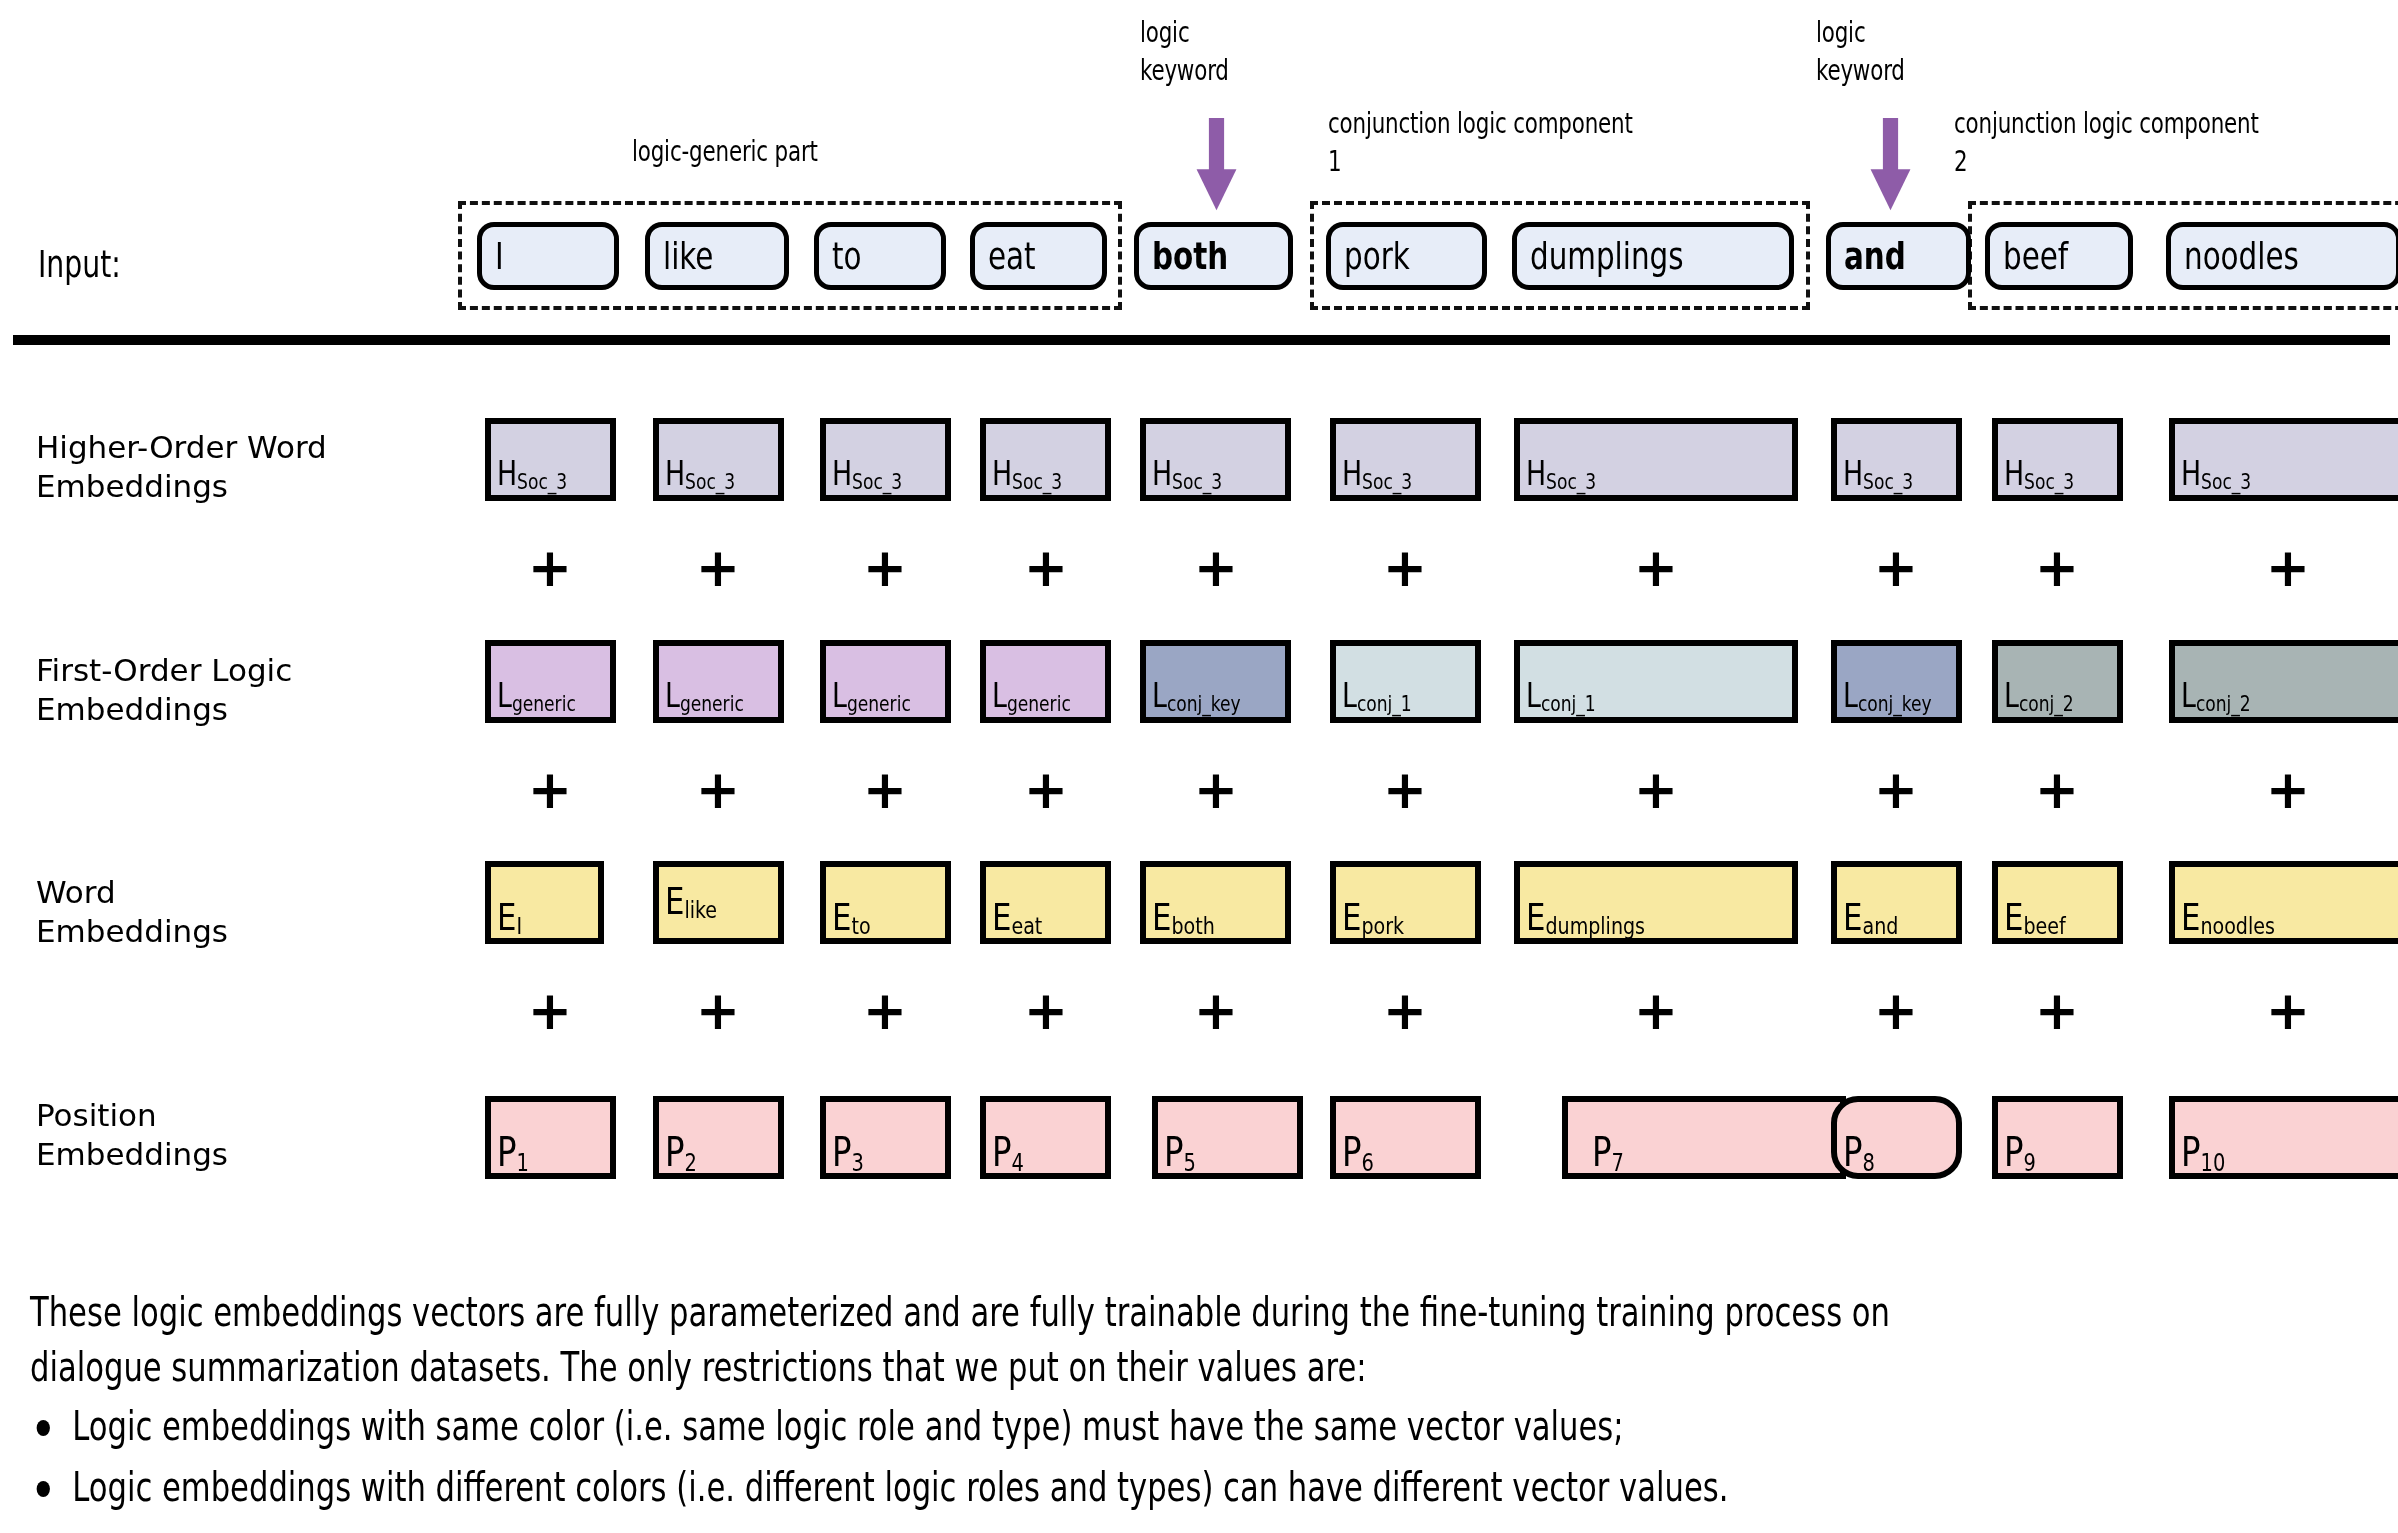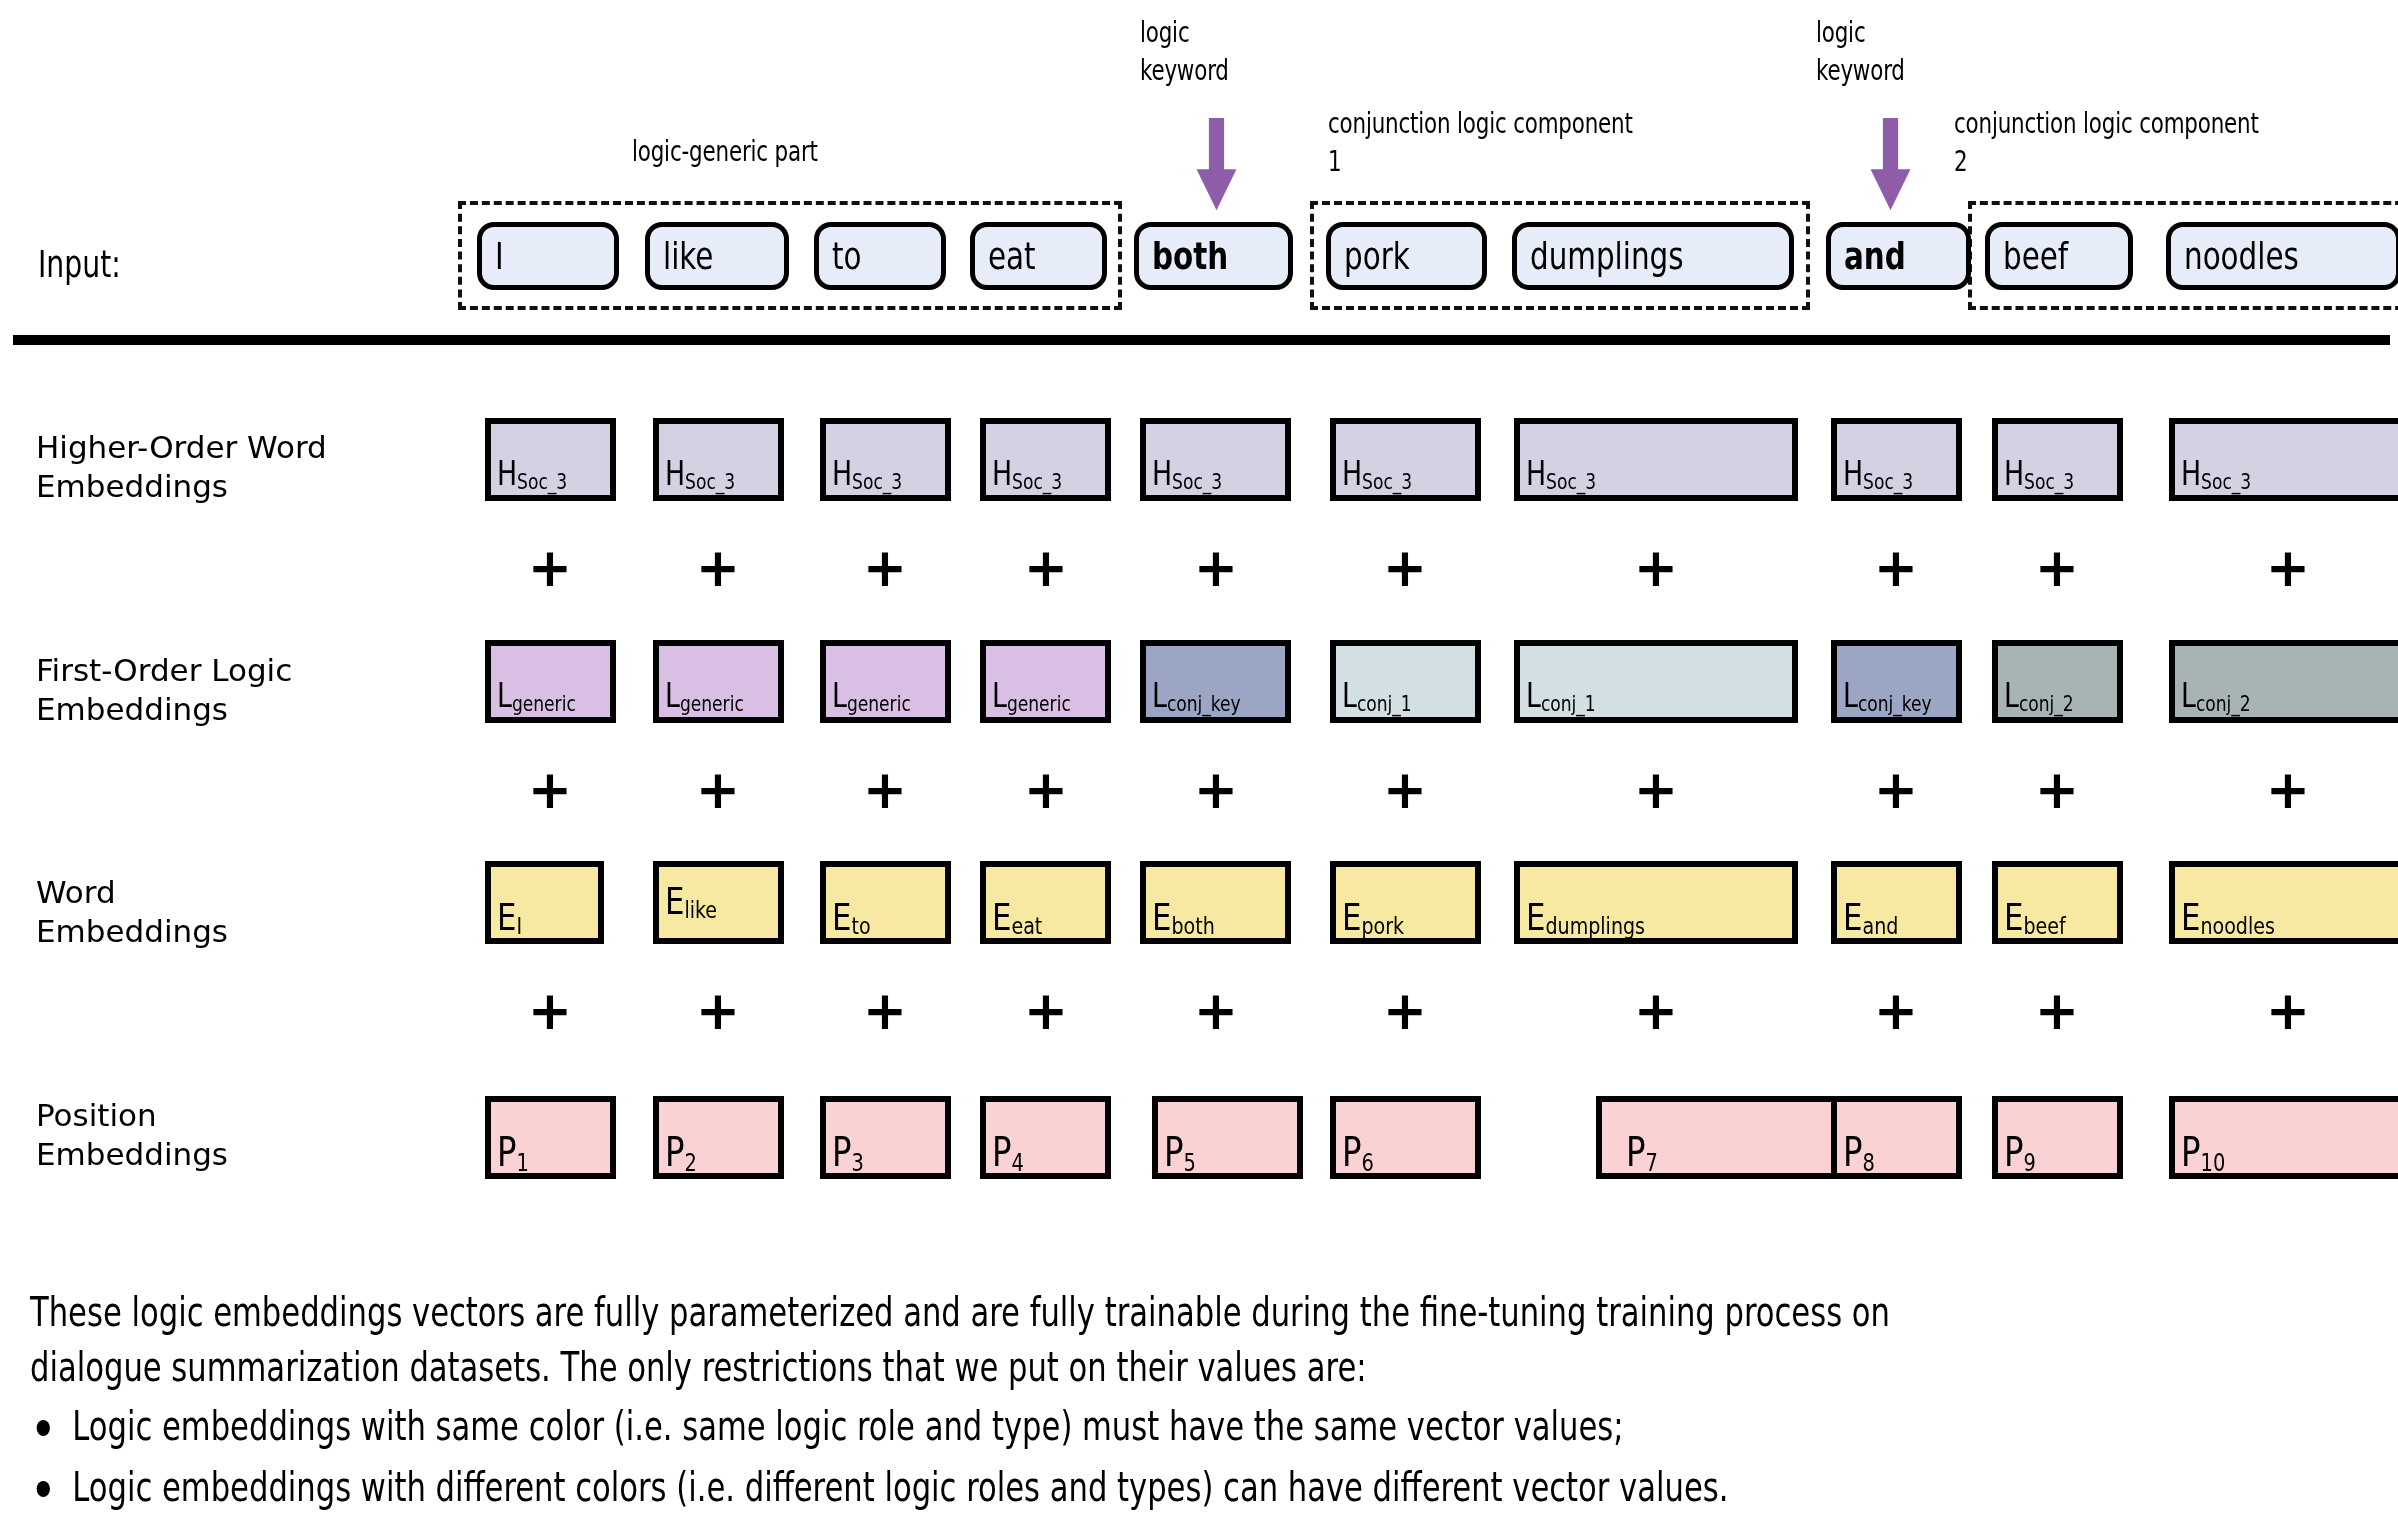--- a/index.html
+++ b/index.html
@@ -363,24 +363,24 @@
       </div>
       <div class="cell pos" style="left: 980px; top: 1096px; width: 131px; height: 83px; background: rgb(250, 210, 211);">
         <span class="lbl">P<sub>4</sub></span>
       </div>
       <div class="cell pos" style="left: 1152px; top: 1096px; width: 151px; height: 83px; background: rgb(250, 210, 211);">
         <span class="lbl">P<sub>5</sub></span>
       </div>
       <div class="cell pos" style="left: 1330px; top: 1096px; width: 151px; height: 83px; background: rgb(250, 210, 211);">
         <span class="lbl">P<sub>6</sub></span>
       </div>
-      <div class="cell pos" style="left: 1596px; top: 1096px; width: 284px; height: 83px; background: rgb(250, 210, 211); padding-left: 24px;">
+      <div class="cell pos" style="left: 1562px; top: 1096px; width: 284px; height: 83px; background: rgb(250, 210, 211); padding-left: 24px;">
         <span class="lbl">P<sub>7</sub></span>
       </div>
-      <div class="cell pos" style="left: 1831px; top: 1096px; width: 131px; height: 83px; background: rgb(250, 210, 211);">
+      <div class="cell pos" style="left: 1831px; top: 1096px; width: 131px; height: 83px; background: rgb(250, 210, 211); border-radius: 27px;">
         <span class="lbl">P<sub>8</sub></span>
       </div>
       <div class="cell pos" style="left: 1992px; top: 1096px; width: 131px; height: 83px; background: rgb(250, 210, 211);">
         <span class="lbl">P<sub>9</sub></span>
       </div>
       <div class="cell pos" style="left: 2169px; top: 1096px; width: 238px; height: 83px; background: rgb(250, 210, 211);">
         <span class="lbl">P<sub>10</sub></span>
       </div>
     </div>
 

